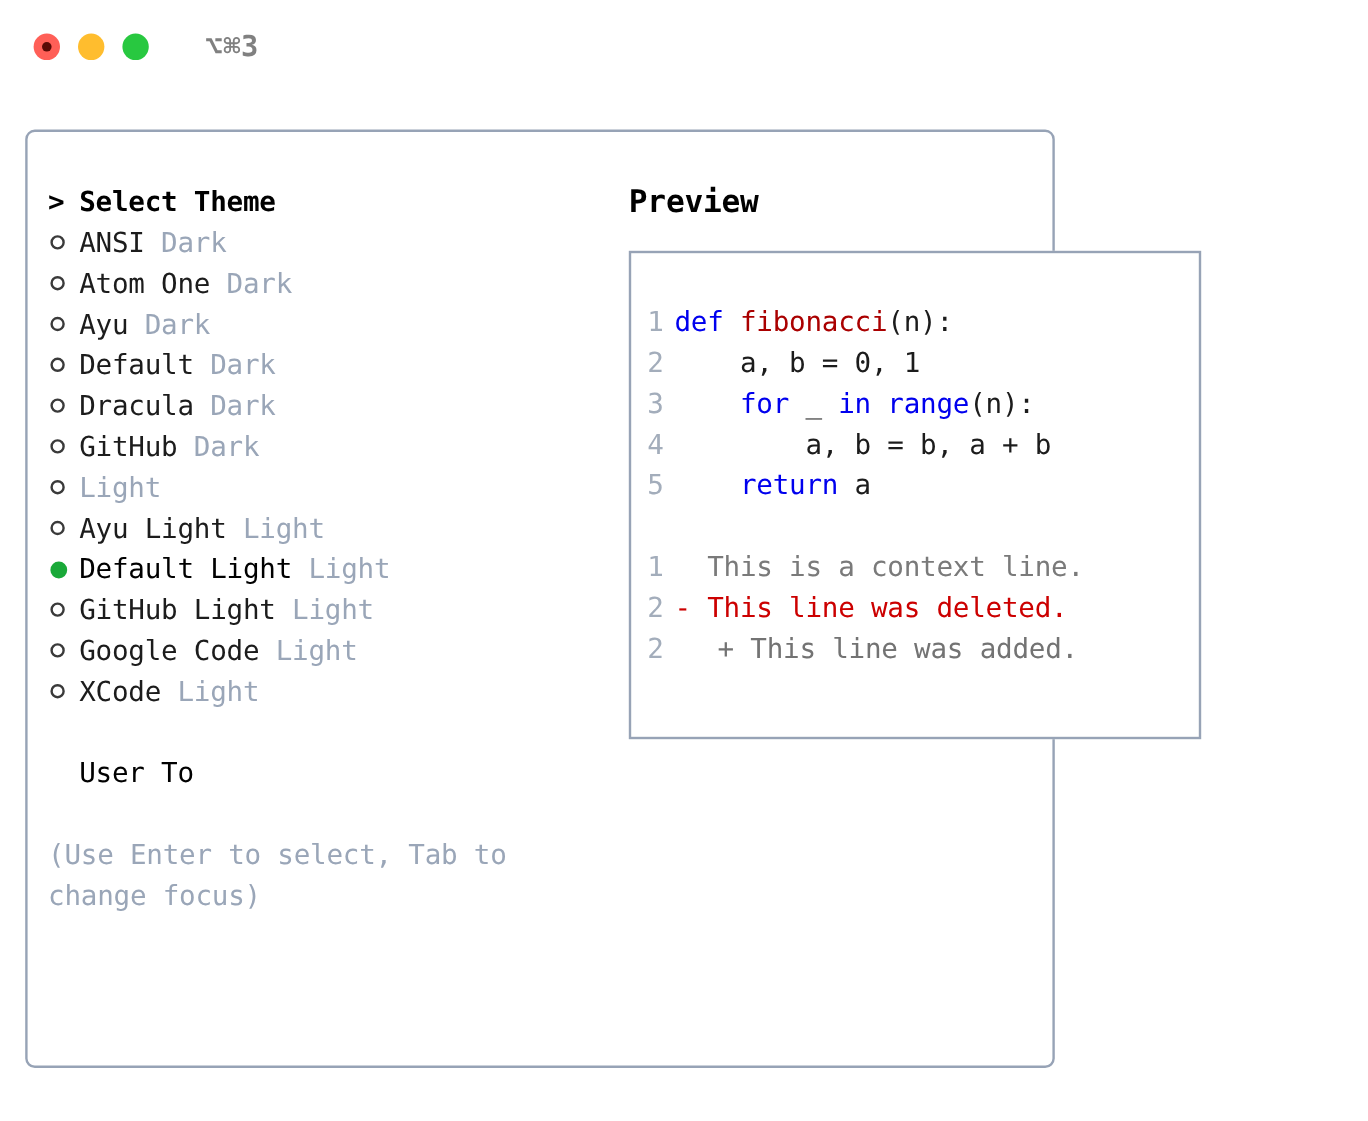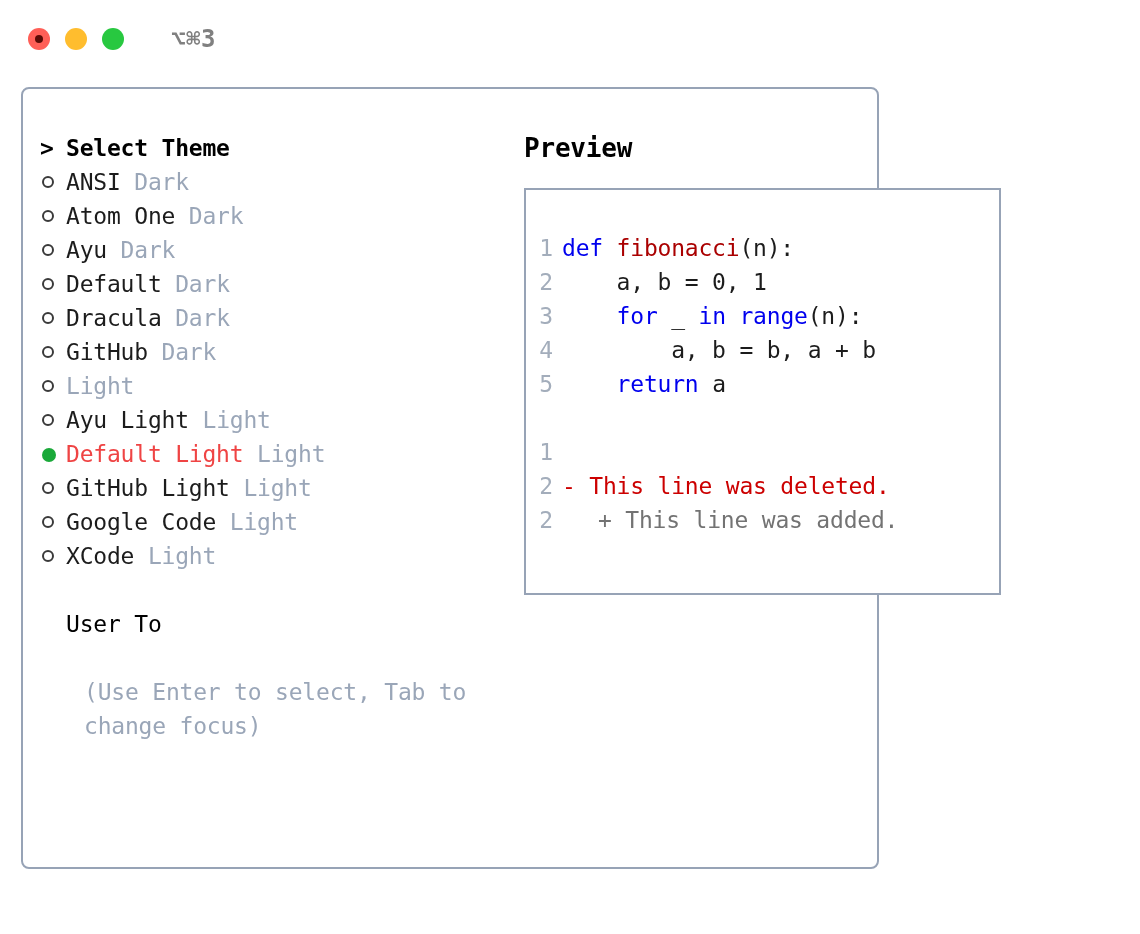--- a/index.html
+++ b/index.html
@@ -51,21 +51,21 @@
     font-size: 24px;
     font-weight: bold;
     letter-spacing: 0.5px;
     line-height: 1;
     white-space: pre;
   }
 
   
   .window {
     position: absolute;
-    left: 21px; top: 87px;
+    left: 21px; top: 108px;
     width: 858px; height: 782px;
     border: 2px solid #97a3b6;
     border-radius: 8px;
     background: #ffffff;
   }
 
   .content {
     position: absolute;
     left: 0; top: 0;
     width: 100%; height: 100%;
@@ -114,40 +114,39 @@
     background: transparent;
   }
   .bullet .glyph-filled {
     position: absolute;
     left: 2px; top: -14px;
     width: 14px; height: 14px;
     border-radius: 50%;
     background: #1aa939;
   }
   .opt-name { color: #1c1c1c; }
-  .opt .opt-name.sel { color: #ef4444; }
+  .opt .opt-name.sel { color: #000000; }
   .opt-variant { color: #9aa6b8; }
 
   .spacer-gap { height: 34px; }
 
   .subheading {
     color: #000000;
     white-space: pre;
     letter-spacing: -0.2px;
     padding-left: 26px;
     height: 34px;
   }
 
   .hint {
     color: #9aa6b8;
     margin-top: 34px;
     width: 410px;
     letter-spacing: -0.2px;
     word-spacing: 0px;
-    margin-left: 44px;
   }
 
   
   .right-pane {
     flex: 1 1 auto;
     padding-left: 19px;
     font-size: 23px;
   }
   .preview-title {
     color: #000000;
@@ -239,21 +238,21 @@
         <div class="preview-box">
           <div id="code-block">
               <div class="code-line"><span class="lnum">1</span><span class="ctext"><span class="tok-kw">def </span><span class="tok-fn">fibonacci</span><span class="tok-pl">(n):</span></span></div>
               <div class="code-line"><span class="lnum">2</span><span class="ctext"><span class="tok-pl">    a, b = 0, 1</span></span></div>
               <div class="code-line"><span class="lnum">3</span><span class="ctext"><span class="tok-pl">    </span><span class="tok-kw">for</span><span class="tok-pl"> _ </span><span class="tok-kw">in range</span><span class="tok-pl">(n):</span></span></div>
               <div class="code-line"><span class="lnum">4</span><span class="ctext"><span class="tok-pl">        a, b = b, a + b</span></span></div>
               <div class="code-line"><span class="lnum">5</span><span class="ctext"><span class="tok-pl">    </span><span class="tok-kw">return</span><span class="tok-pl"> a</span></span></div>
             </div>
           <div class="blank-line"></div>
           <div id="diff-block">
-              <div class="code-line"><span class="lnum">1</span></div>
+              <div class="code-line"><span class="lnum">1</span><span class="ctext tok-ctx">  This is a context line.</span></div>
               <div class="code-line"><span class="lnum">2</span><span class="ctext tok-del">- This line was deleted.</span></div>
               <div class="code-line"><span class="lnum">2</span><span class="ctext tok-add">+ This line was added.</span></div>
             </div>
         </div>
       </div>
 
     </div>
   </div>
 </div>
 

